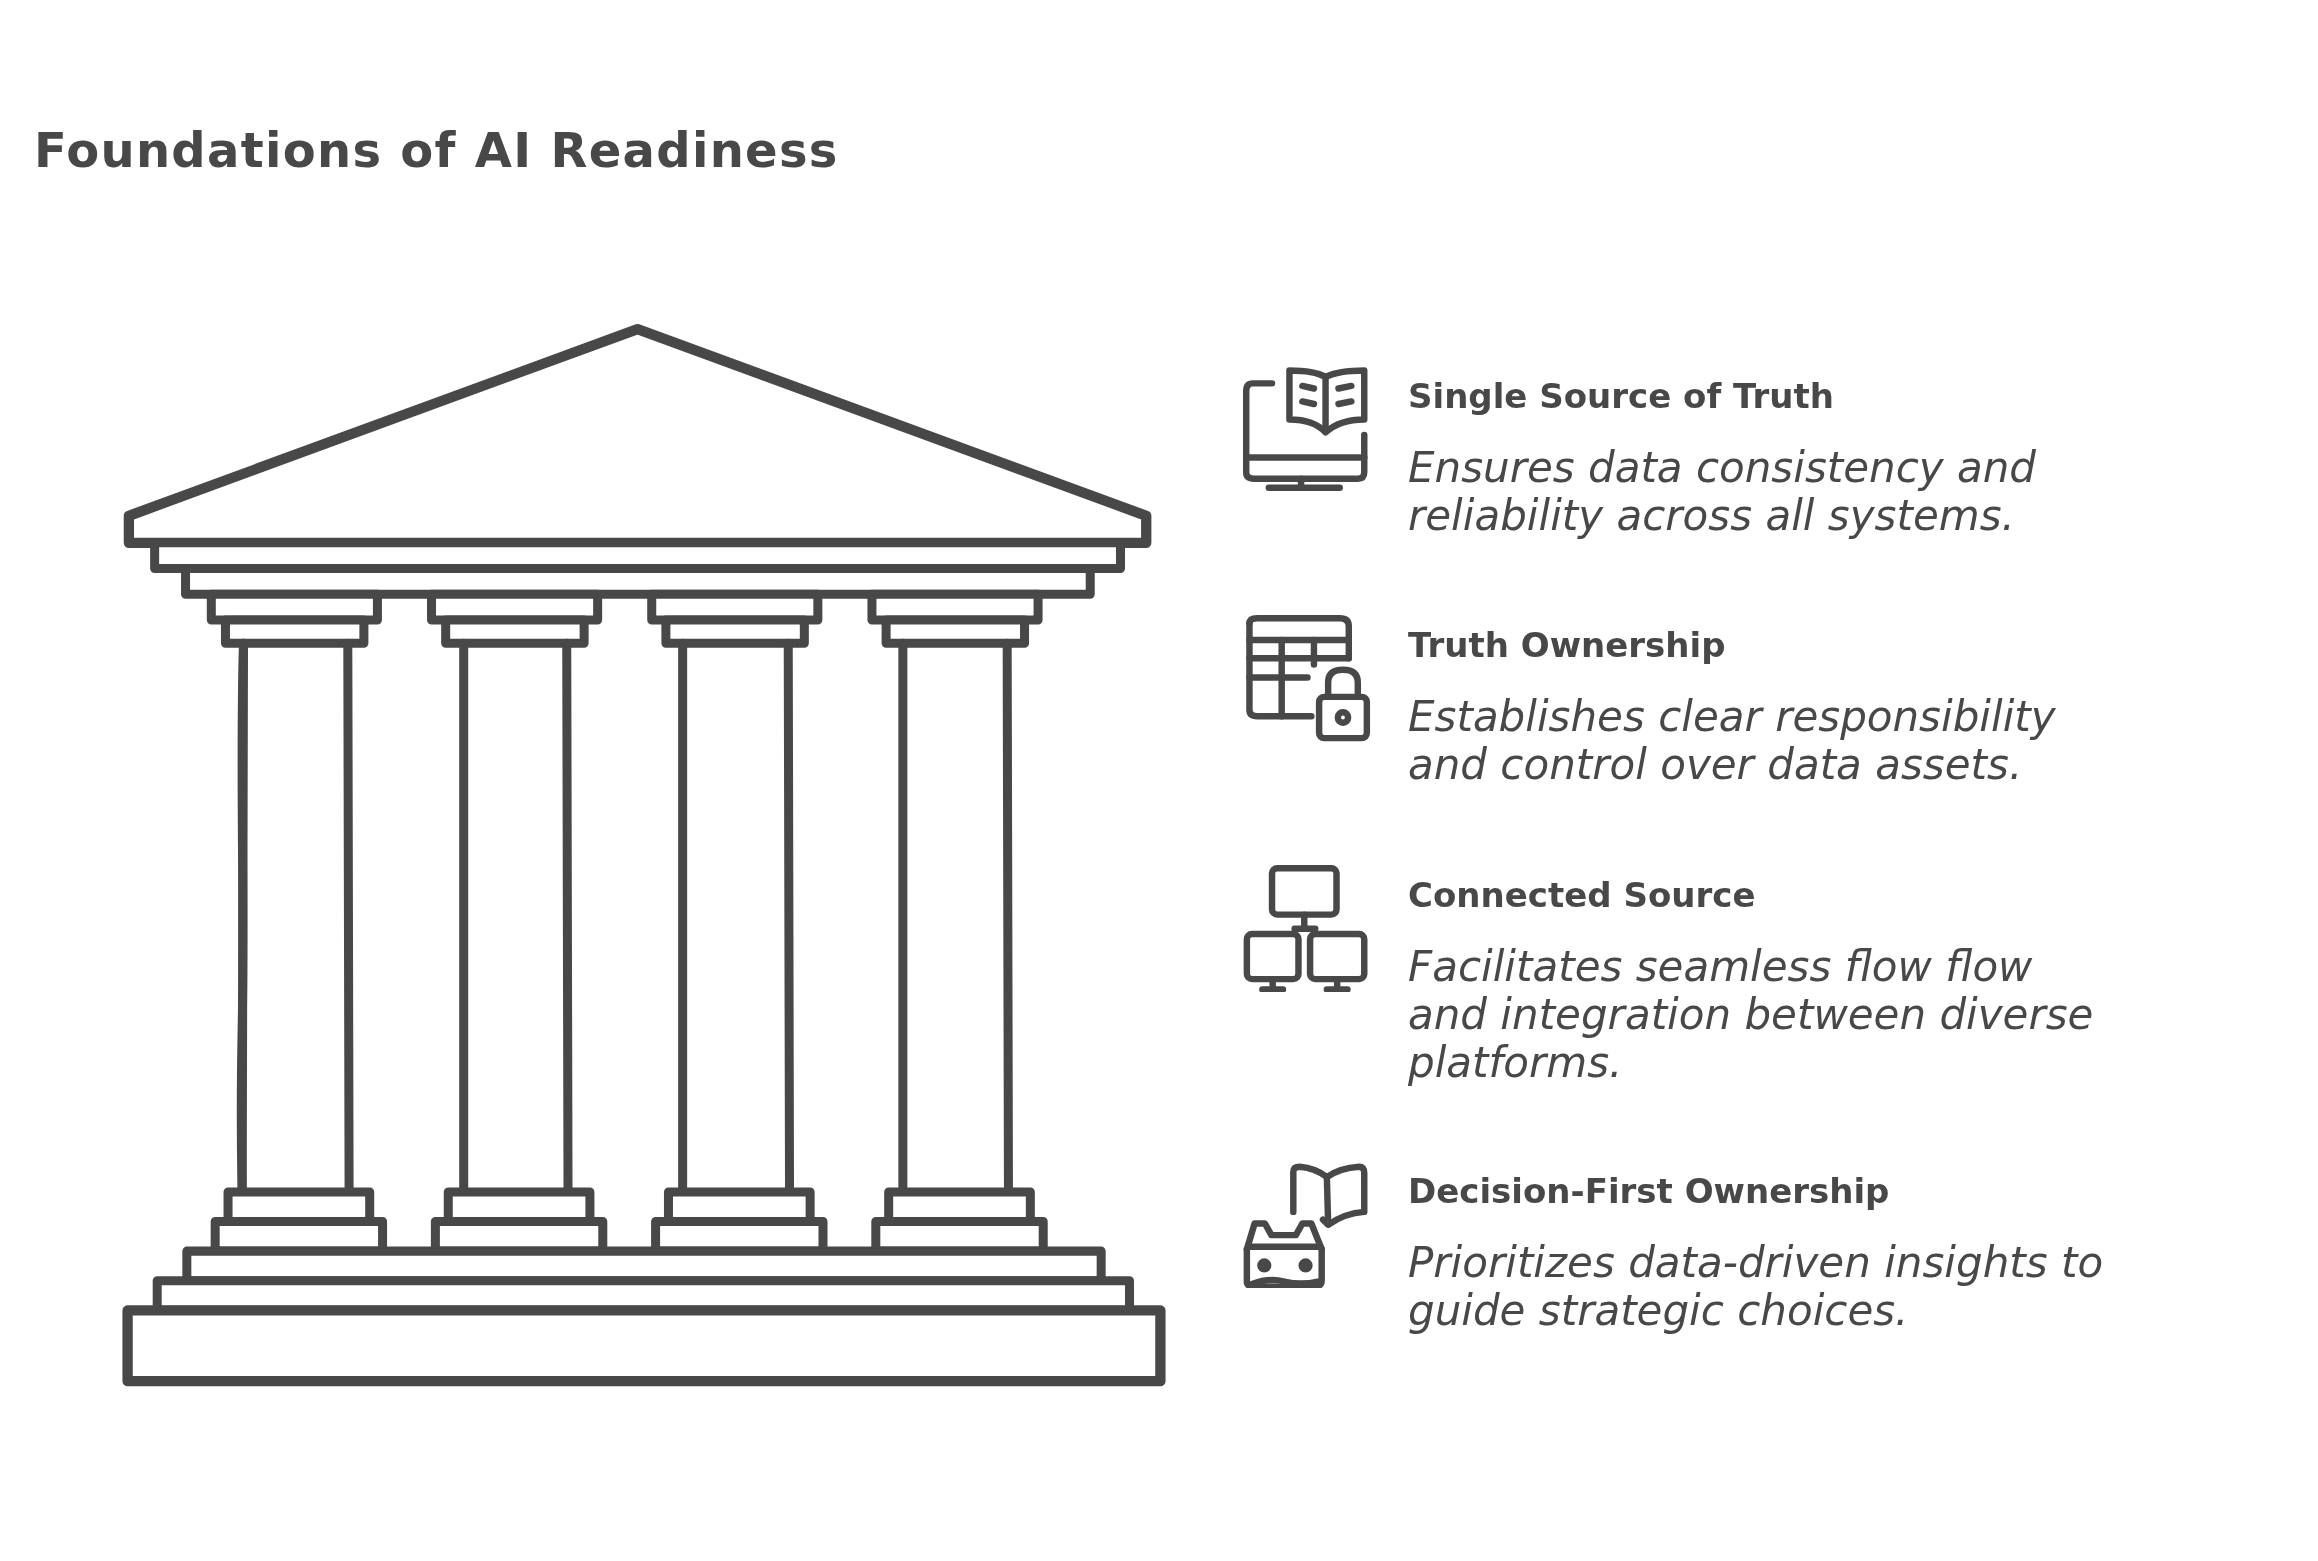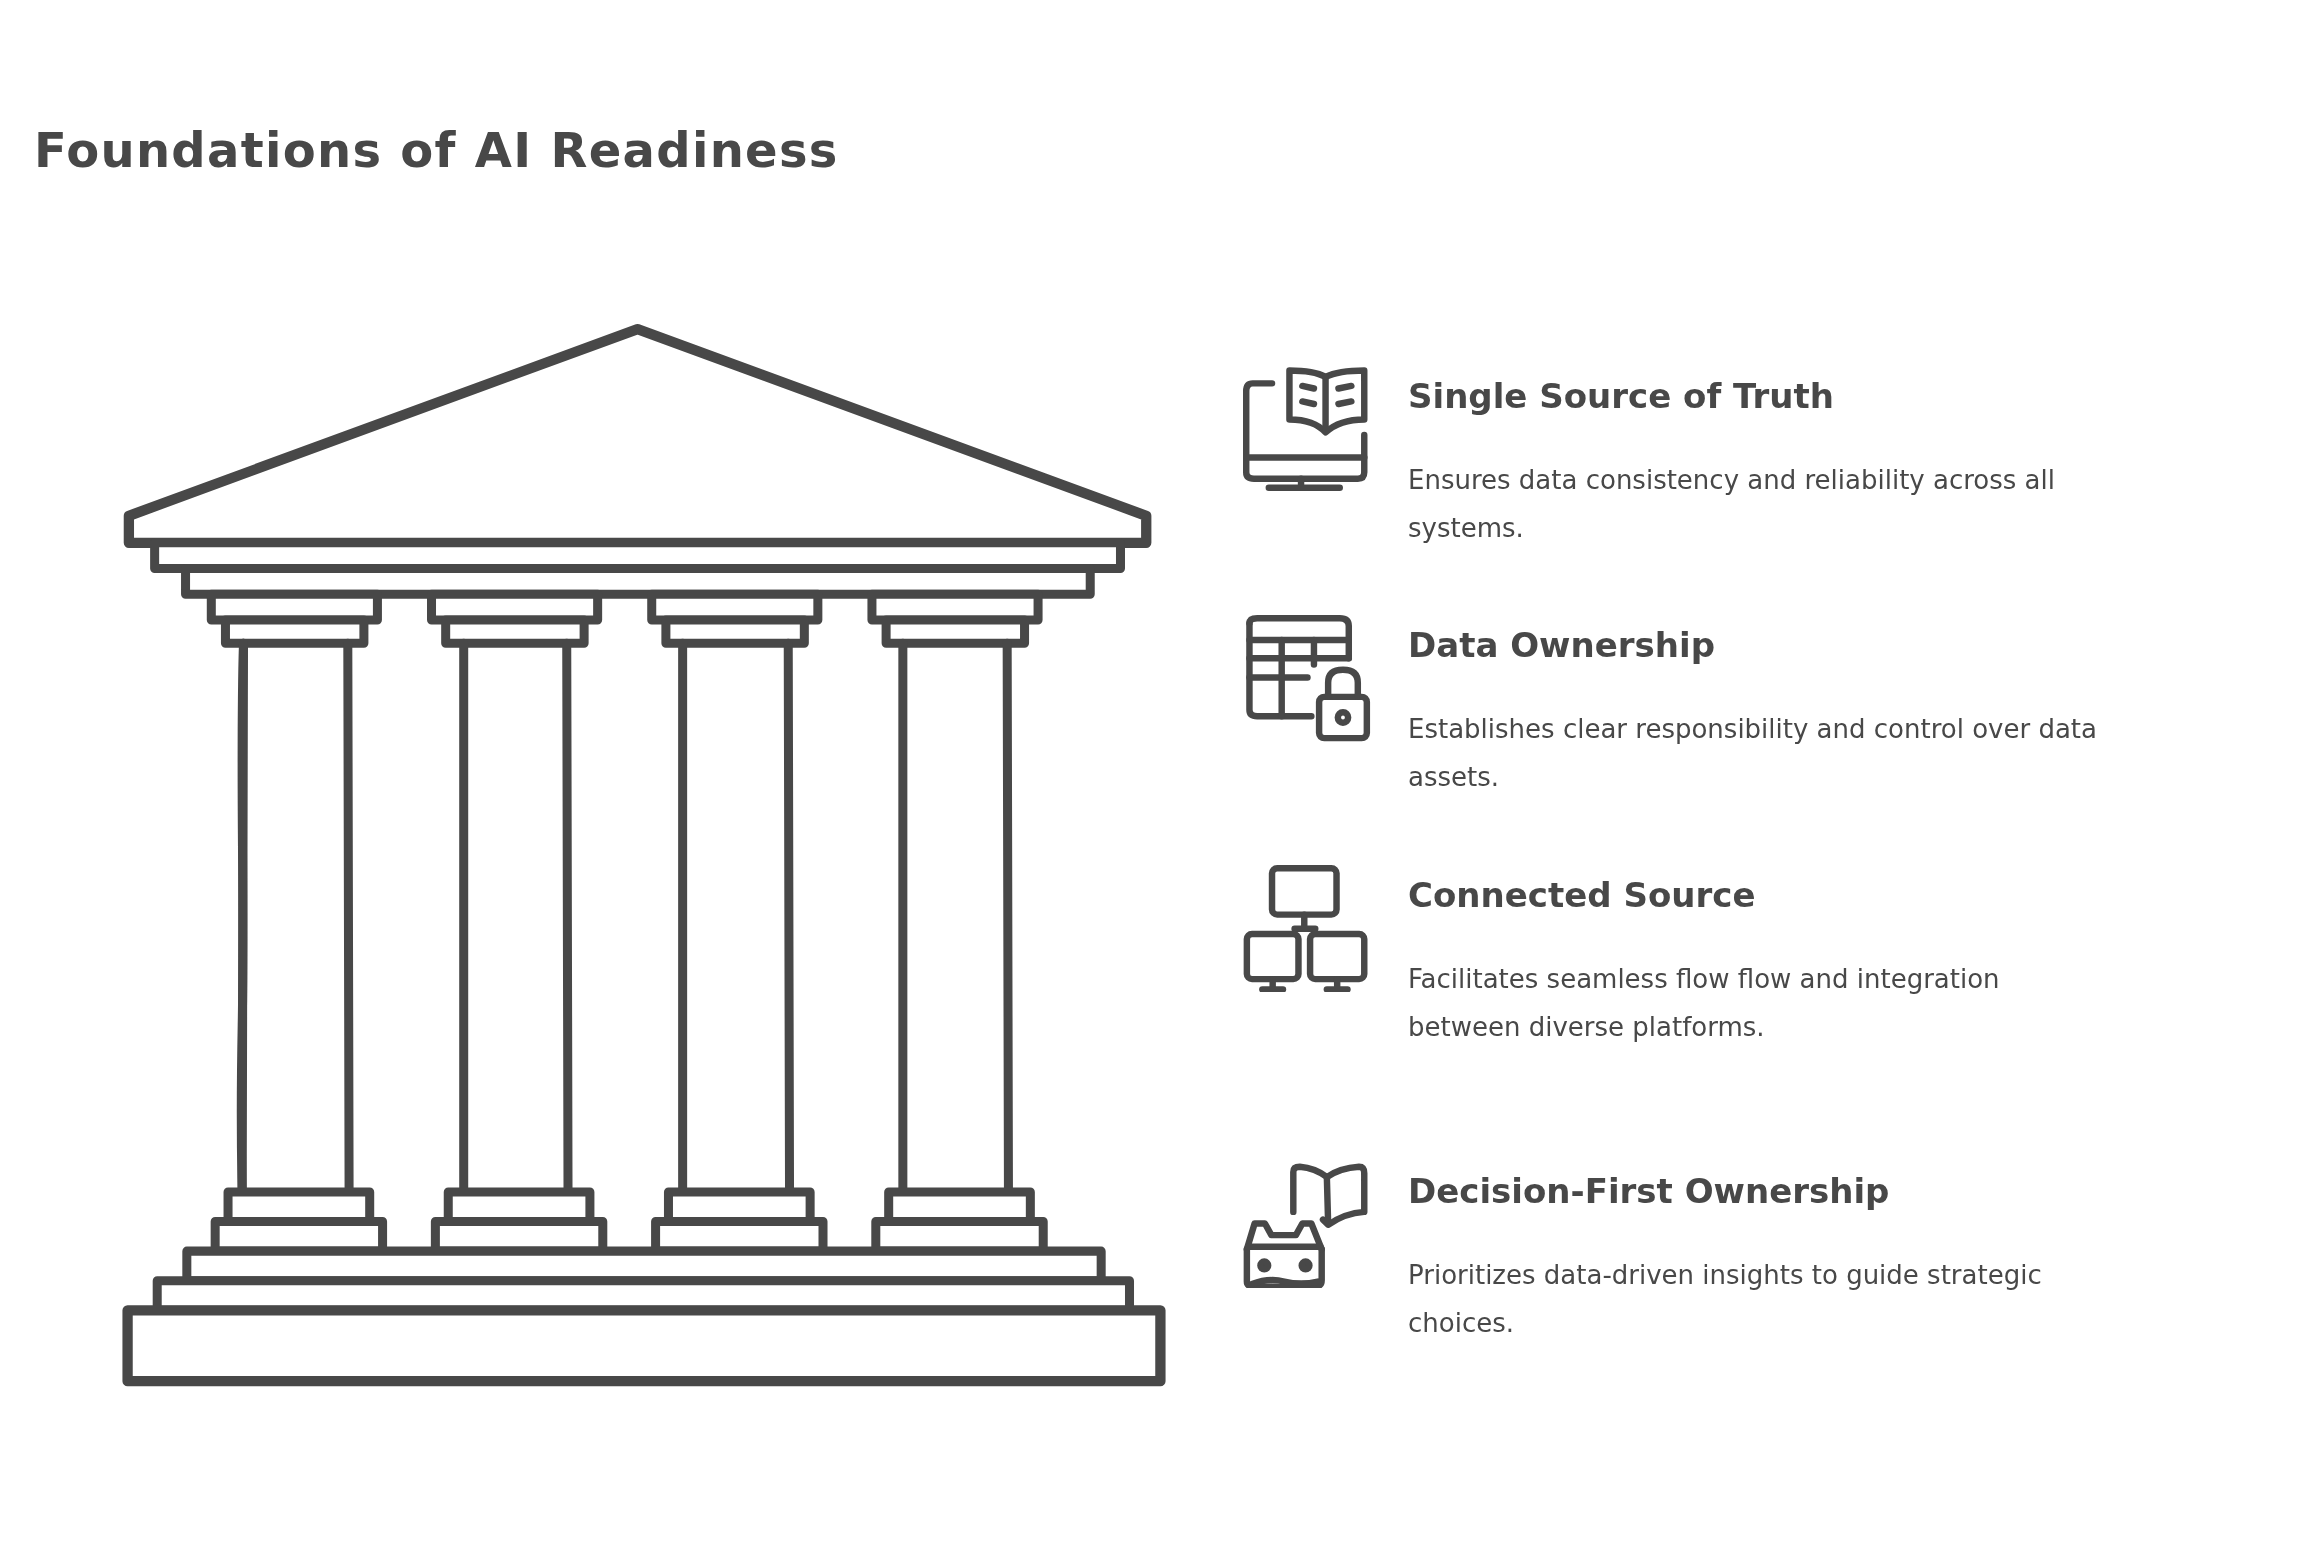--- a/index.html
+++ b/index.html
@@ -53,27 +53,28 @@
       font-family: "DejaVu Sans", sans-serif;
       font-weight: bold;
       font-size: 34px;
       line-height: 64px;
       white-space: nowrap;
       color: #484848;
     }
     .item .desc {
       position: absolute;
       left: 165px;
-      top: 92px;
+      top: 80px;
       width: 708px;
       font-family: "DejaVu Sans", sans-serif;
       font-weight: normal;
-      font-size: 26px;
+      font-size: 42px;
       line-height: 48px;
       color: #484848;
+      font-style: italic;
     }
   </style>
 </head>
 <body>
 
 <div class="title">Foundations of AI Readiness</div>
 
 <svg class="temple" viewBox="0 0 1640 1700" xmlns="http://www.w3.org/2000/svg" fill="none" stroke="#484848" stroke-width="14" stroke-linejoin="round" stroke-linecap="round">
 
   <path d="M 20 310 L 810 20 L 1600 310 L 1600 352 L 20 352 Z" fill="#ffffff" stroke-width="16"></path>
@@ -146,21 +147,21 @@
     <path d="M 10 16 L 10 150 Q 10 160 22 160 L 106 160"></path>
     <line x1="10" y1="42" x2="164" y2="42"></line>
     <line x1="10" y1="100" x2="100" y2="100"></line>
     <line x1="60" y1="42" x2="60" y2="160"></line>
     <line x1="110" y1="42" x2="110" y2="80"></line>
     <line x1="10" y1="70" x2="164" y2="70"></line>
     <rect x="118" y="130" width="74" height="64" rx="8"></rect>
     <path d="M 132 130 L 132 108 Q 132 88 155 88 Q 178 88 178 108 L 178 130"></path>
     <circle cx="155" cy="162" r="8"></circle>
   </svg>
-  <div class="heading">Data Ownership</div>
+  <div class="heading">Truth Ownership</div>
   <div class="desc">Establishes clear responsibility and control over data assets.</div>
 </div>
 
 <div class="item" style="top:863px;">
   <svg class="icon" viewBox="0 0 200 200" fill="none" stroke="#484848" stroke-width="10" stroke-linecap="round" stroke-linejoin="round">
     <rect x="45" y="8" width="100" height="72" rx="8"></rect>
     <line x1="95" y1="80" x2="95" y2="100"></line>
     <line x1="80" y1="102" x2="112" y2="102"></line>
     <rect x="6" y="110" width="80" height="70" rx="8"></rect>
     <line x1="46" y1="180" x2="46" y2="196"></line>

